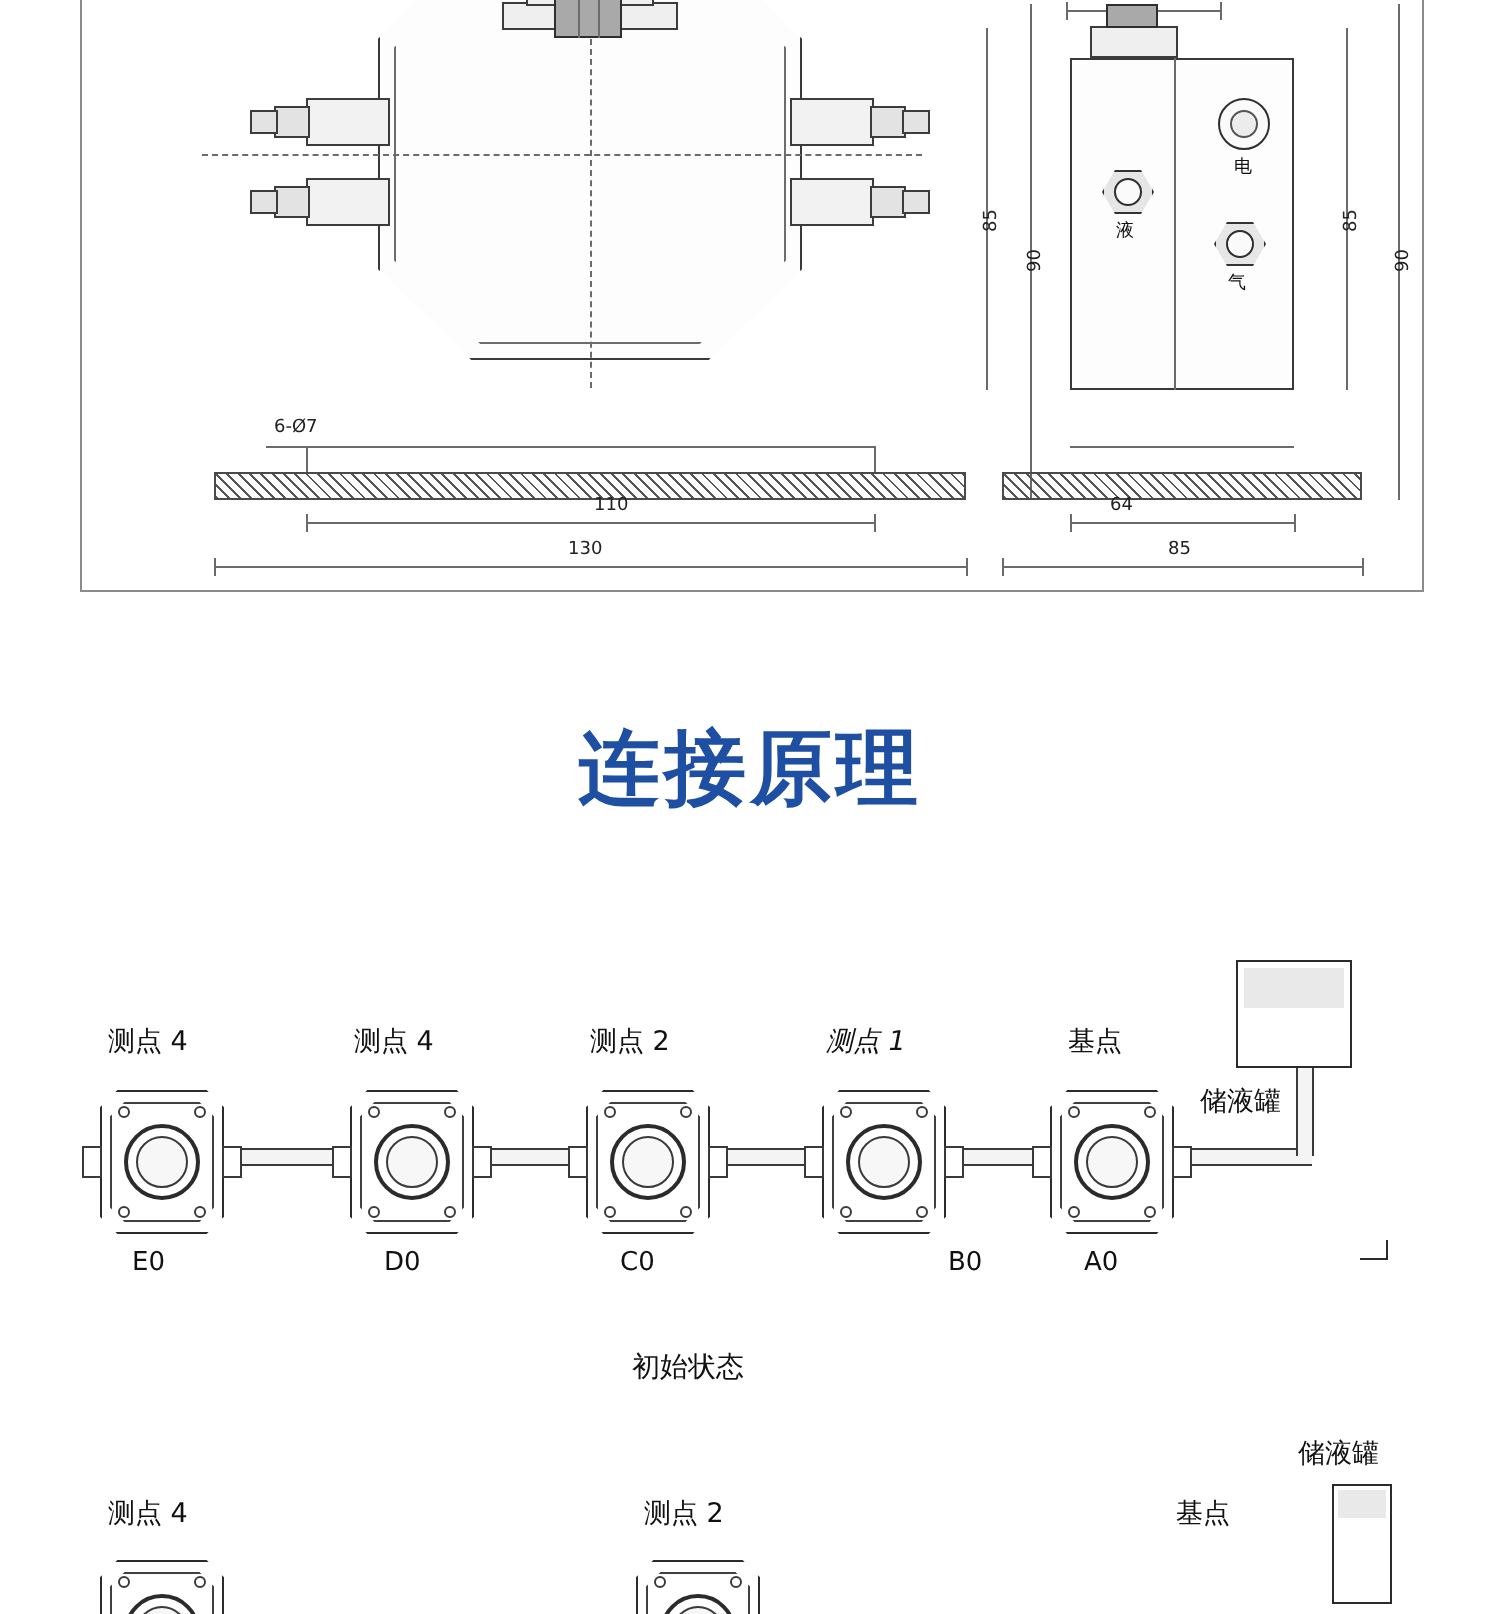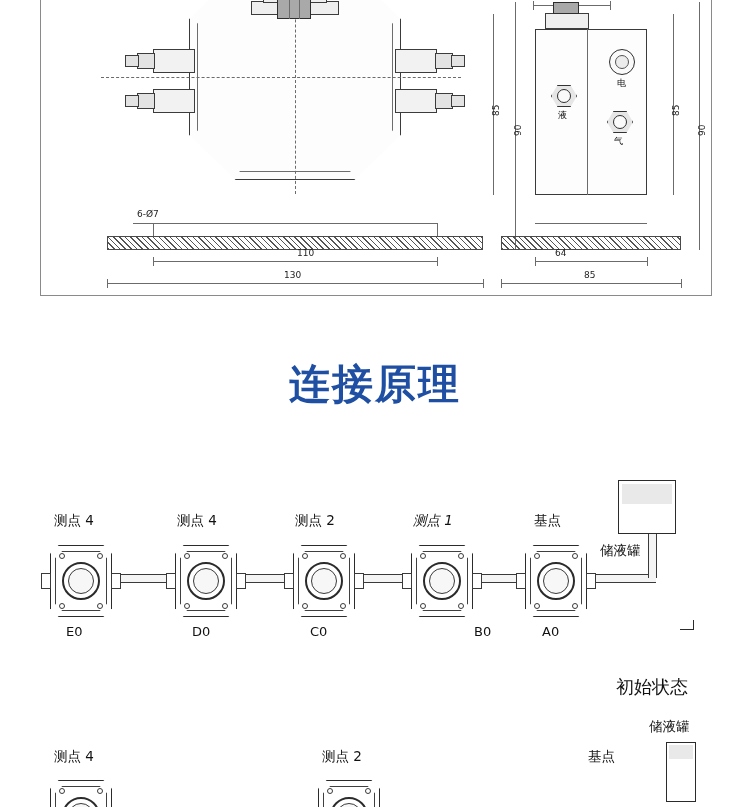--- a/index.html
+++ b/index.html
@@ -260,22 +260,22 @@
   }
   .tank-label {
     position: absolute;
     font-size: 13.5px;
     color: #111;
     white-space: nowrap;
   }
   .state-caption {
     position: absolute;
     width: 688px;
-    text-align: right;
-    font-size: 18px;
+    text-align: center;
+    font-size: 14px;
     color: #111;
     font-family: "DejaVu Sans", "Liberation Sans", sans-serif;
   }
   .corner-mark {
     position: absolute;
     width: 14px;
     height: 10px;
     border-right: 1.5px solid #2b2b2b;
     border-bottom: 1.5px solid #2b2b2b;
     box-sizing: border-box;

